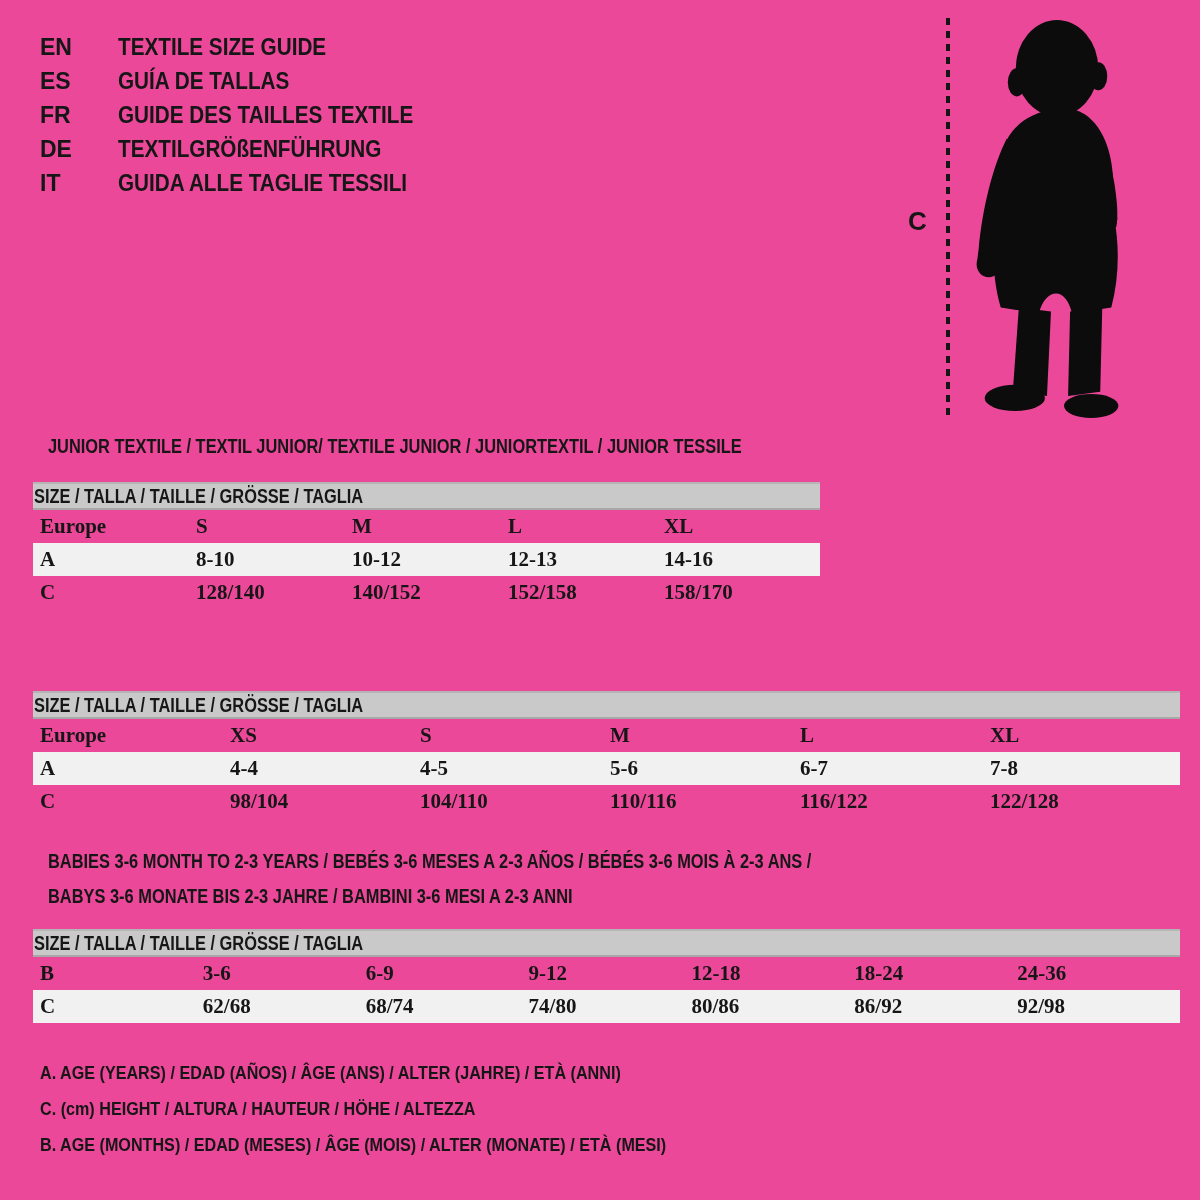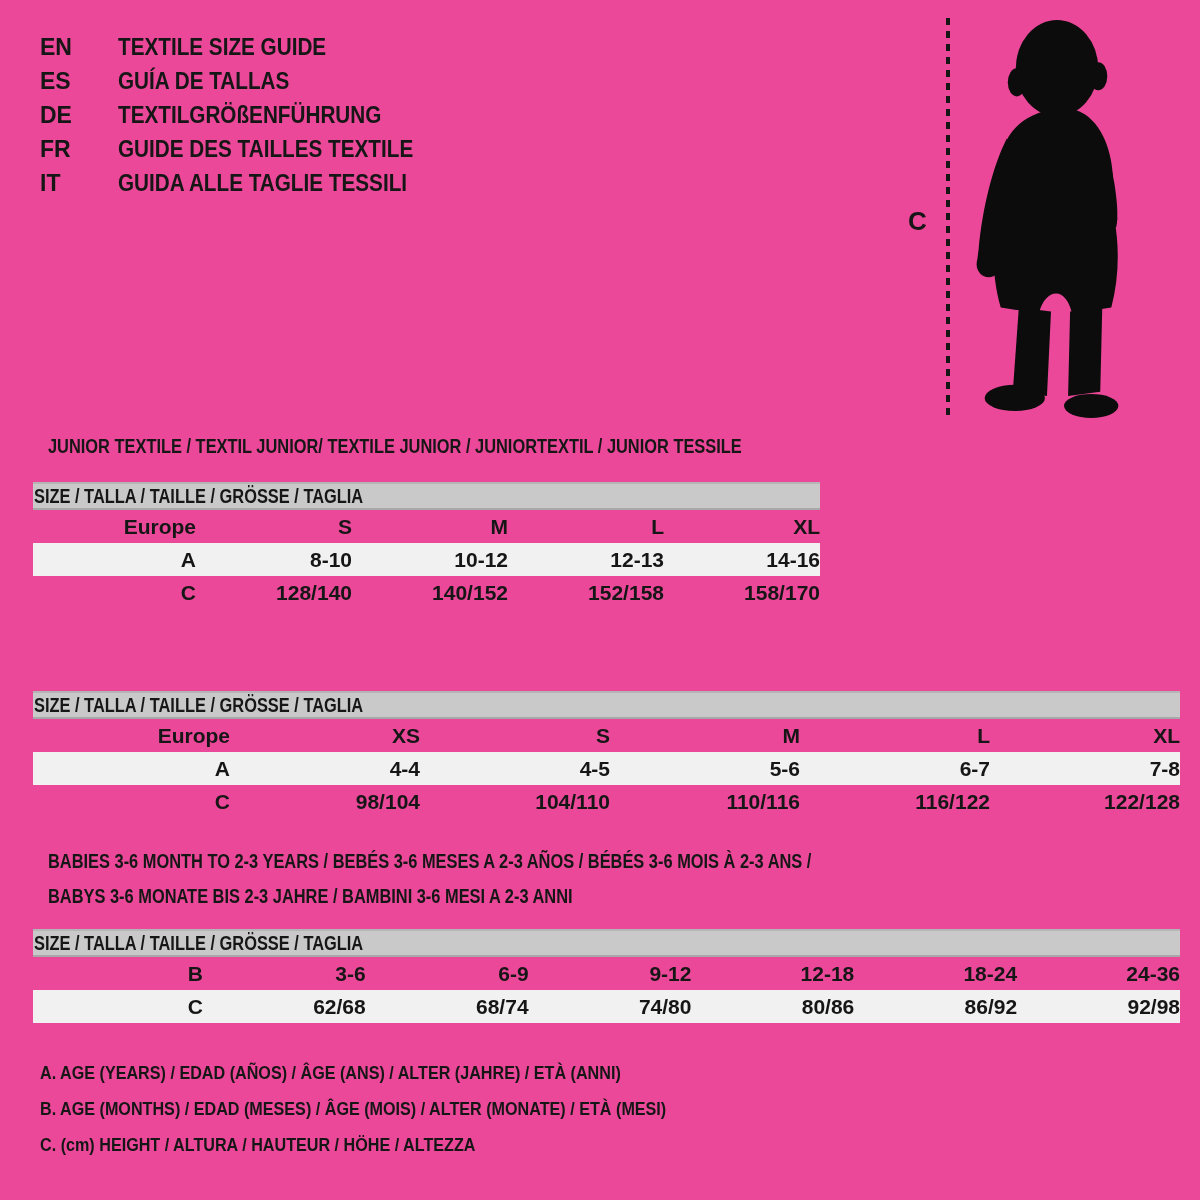--- a/index.html
+++ b/index.html
@@ -26,21 +26,21 @@
   .t-junior{width:787px;}
   .t-wide{width:1147px;}
   .band{height:24px;background:#c9c9c9;border-top:2px solid #b5b5b5;border-bottom:2px solid #a8a8a8;
     font-size:20px;line-height:24px;padding-left:1px;}
   .band .squeeze2{display:inline-block;transform:scaleX(0.82);transform-origin:0 50%;white-space:nowrap;}
   .trow{display:flex;height:33px;align-items:center;font-size:21px;}
   .trow .label{padding-left:7px;box-sizing:border-box;}
   .t-junior .label{width:105px;}
   .t-children .label{width:95px;}
   .t-babies .label{width:112px;}
-  .trow .cell{flex:1;text-align:right;}
+  .trow .cell{flex:1;text-align:left;font-family:Liberation Serif, serif;}
   .alt{background:#f1f1f1;}
   
   .legend{position:absolute;left:40px;top:1055px;font-size:19px;text-decoration:underline;}
   .legend-line{height:36px;line-height:36px;white-space:nowrap;}
   .legend-line .squeeze3{display:inline-block;transform:scaleX(0.85);transform-origin:0 50%;white-space:nowrap;}
 </style>
 </head>
 <body>
 
 <div class="page">
@@ -48,26 +48,26 @@
   <div class="lang-list">
     <div class="lang-row">
       <span class="lang-code">EN</span>
       <span class="squeeze">TEXTILE SIZE GUIDE</span>
     </div>
     <div class="lang-row">
       <span class="lang-code">ES</span>
       <span class="squeeze">GUÍA DE TALLAS</span>
     </div>
     <div class="lang-row">
+      <span class="lang-code">FR</span>
+      <span class="squeeze">GUIDE DES TAILLES TEXTILE</span>
+    </div>
+    <div class="lang-row">
       <span class="lang-code">DE</span>
       <span class="squeeze">TEXTILGRÖßENFÜHRUNG</span>
-    </div>
-    <div class="lang-row">
-      <span class="lang-code">FR</span>
-      <span class="squeeze">GUIDE DES TAILLES TEXTILE</span>
     </div>
     <div class="lang-row">
       <span class="lang-code">IT</span>
       <span class="squeeze">GUIDA ALLE TAGLIE TESSILI</span>
     </div>
   </div>
 
   <div class="height-line"></div>
   <div class="height-label">C</div>
   <svg class="silhouette" viewBox="0 0 170 400" xmlns="http://www.w3.org/2000/svg">
@@ -176,20 +176,20 @@
       <div class="cell">86/92</div>
       <div class="cell">92/98</div>
     </div>
   </div>
 
   <div class="legend">
     <div class="legend-line">
       <span class="squeeze3">A. AGE (YEARS) / EDAD (AÑOS) / ÂGE (ANS) / ALTER (JAHRE) / ETÀ (ANNI)</span>
     </div>
     <div class="legend-line">
-      <span class="squeeze3">B. AGE (MONTHS) / EDAD (MESES) / ÂGE (MOIS) / ALTER (MONATE) / ETÀ (MESI)</span>
+      <span class="squeeze3">C. (cm) HEIGHT / ALTURA / HAUTEUR / HÖHE / ALTEZZA</span>
     </div>
     <div class="legend-line">
-      <span class="squeeze3">C. (cm) HEIGHT / ALTURA / HAUTEUR / HÖHE / ALTEZZA</span>
+      <span class="squeeze3">B. AGE (MONTHS) / EDAD (MESES) / ÂGE (MOIS) / ALTER (MONATE) / ETÀ (MESI)</span>
     </div>
   </div>
 
 </div>
 
 </body></html>

